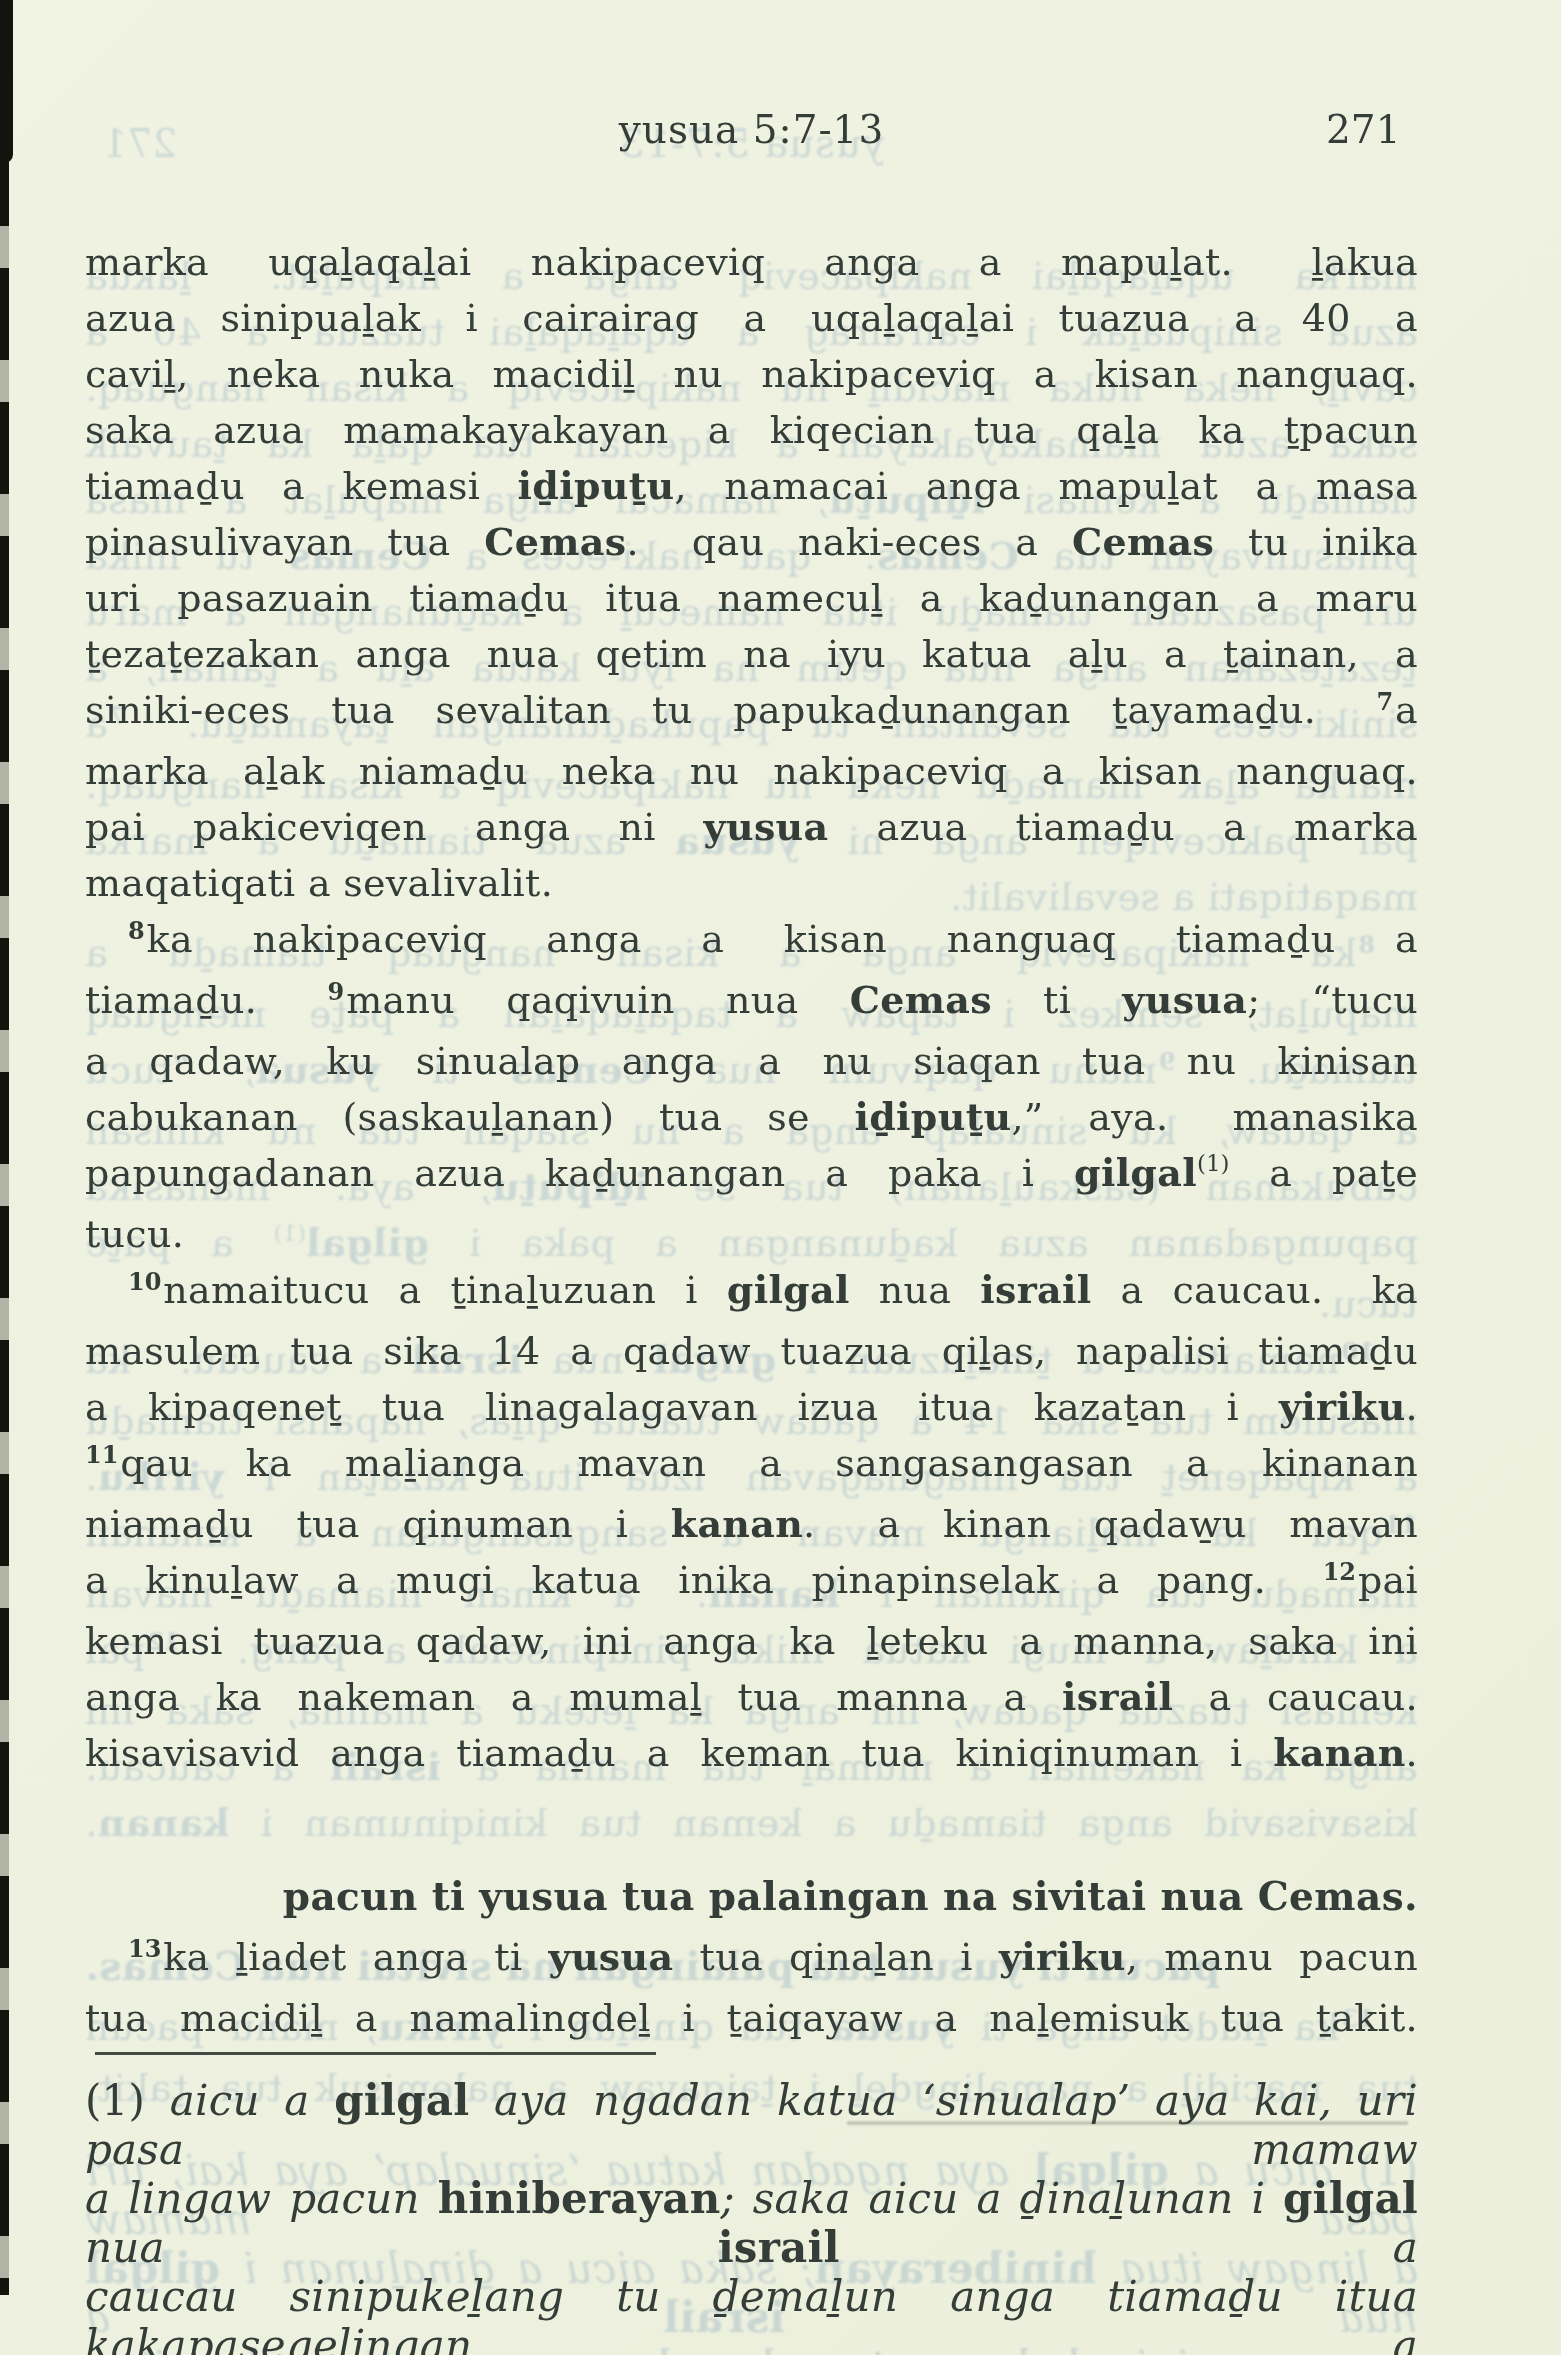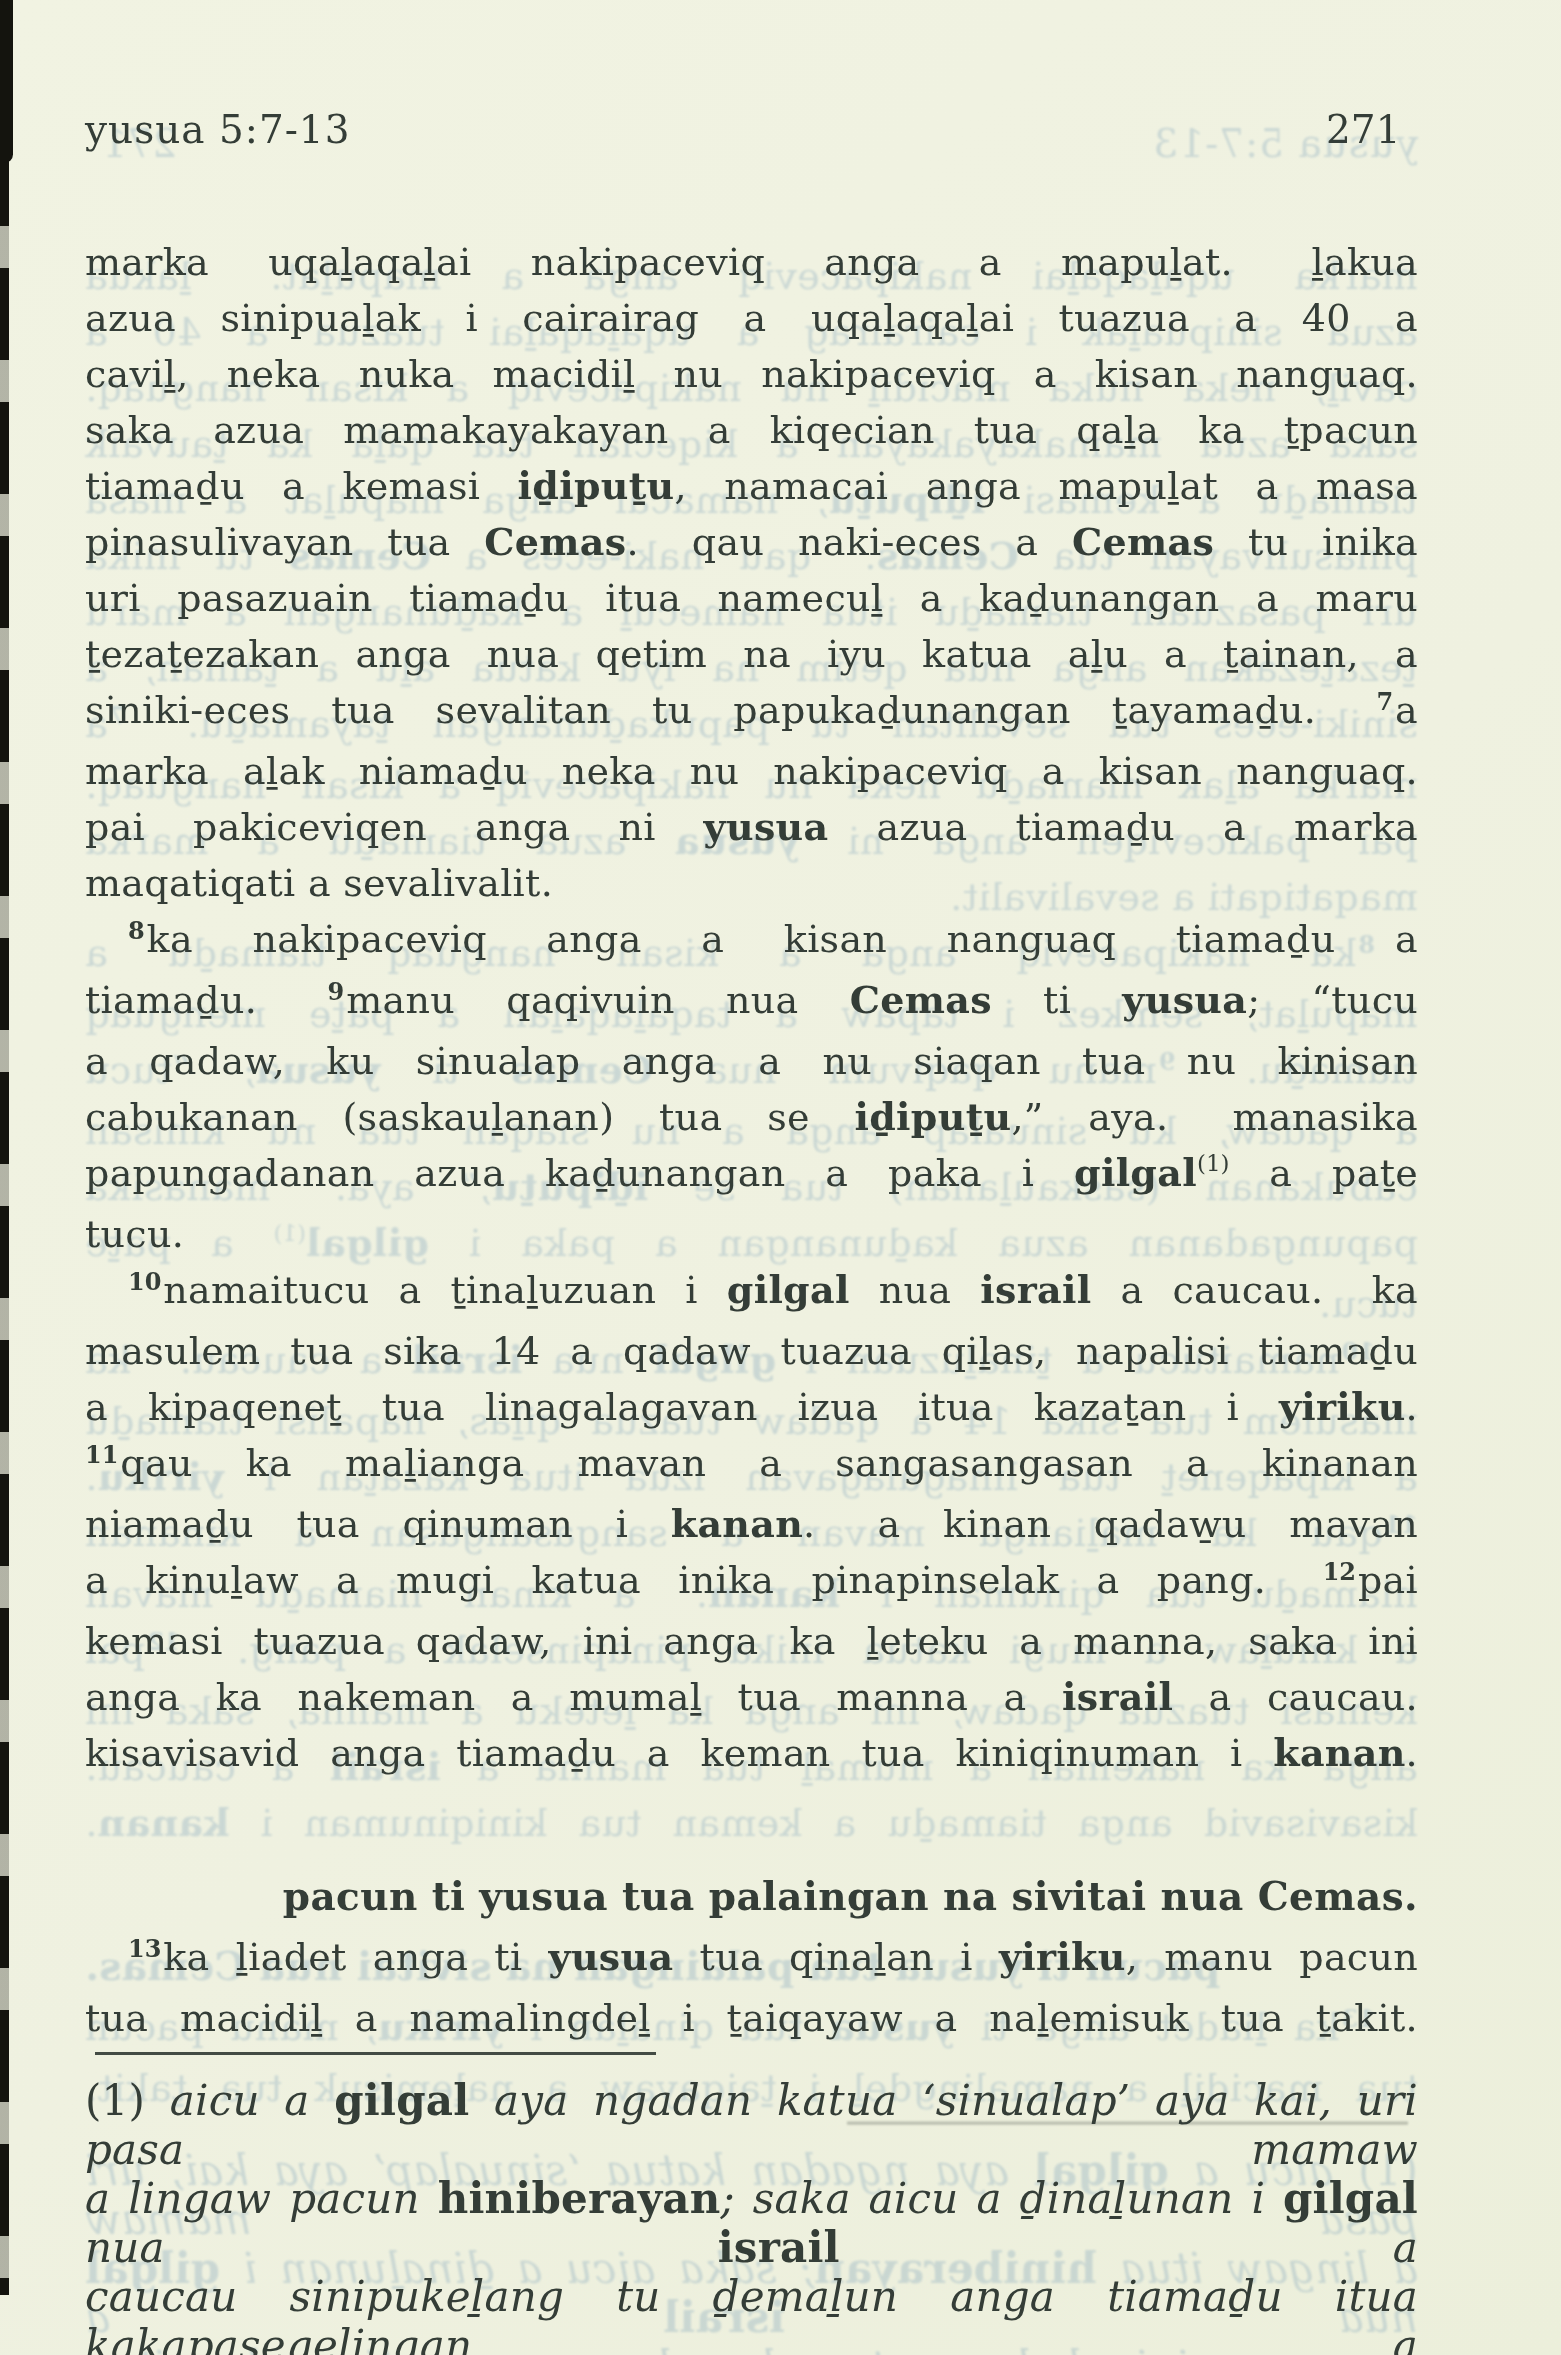--- a/index.html
+++ b/index.html
@@ -31,21 +31,21 @@
   .ghost{
     position:absolute;left:85px;top:0;width:1333px;z-index:0;
     transform:scaleX(-1) translateY(13.6px);
     opacity:.32;filter:blur(1.1px);
     pointer-events:none;
   }
   .ghost *{color:var(--ghost) !important;}
   .content{position:absolute;left:85px;top:0;width:1333px;z-index:1;}
 
   .header{position:relative;margin-top:105px;height:50px;font-size:39px;line-height:50px;}
-  .header .ref{display:block;text-align:left;letter-spacing:1px;}
+  .header .ref{display:block;text-align:center;letter-spacing:1px;}
   .header .pnum{position:absolute;right:17.5px;top:0;margin-left:9px;}
 
   .body{margin-top:79px;font-size:38px;line-height:56px;letter-spacing:0.3px;}
   .line{text-align:justify;text-align-last:justify;}
   .line.left{text-align-last:left;}
   .ind{display:inline-block;width:43px;}
   .b{font-weight:bold;}
   .sup{font-size:24px;font-weight:bold;position:relative;top:-12.6px;margin-right:1.9px;letter-spacing:0;}
   .fnref{font-size:23px;font-weight:normal;position:relative;top:-14.6px;letter-spacing:0;}
   .r{font-style:normal;}

